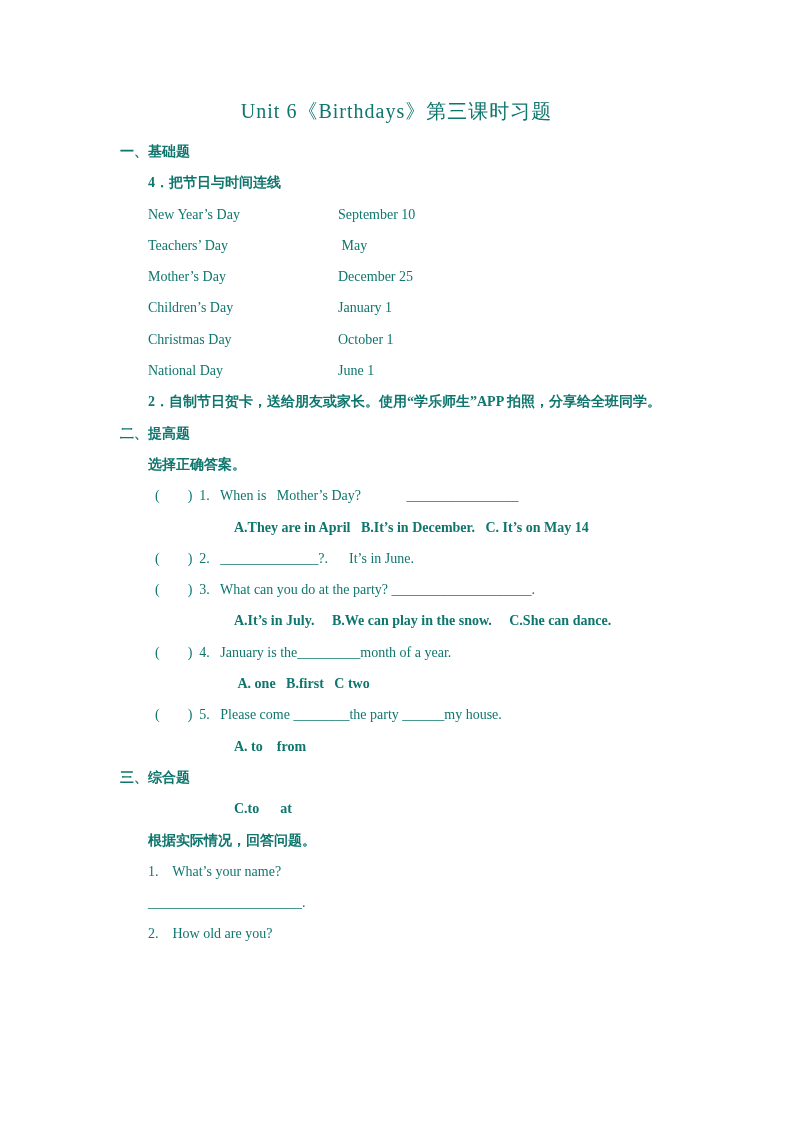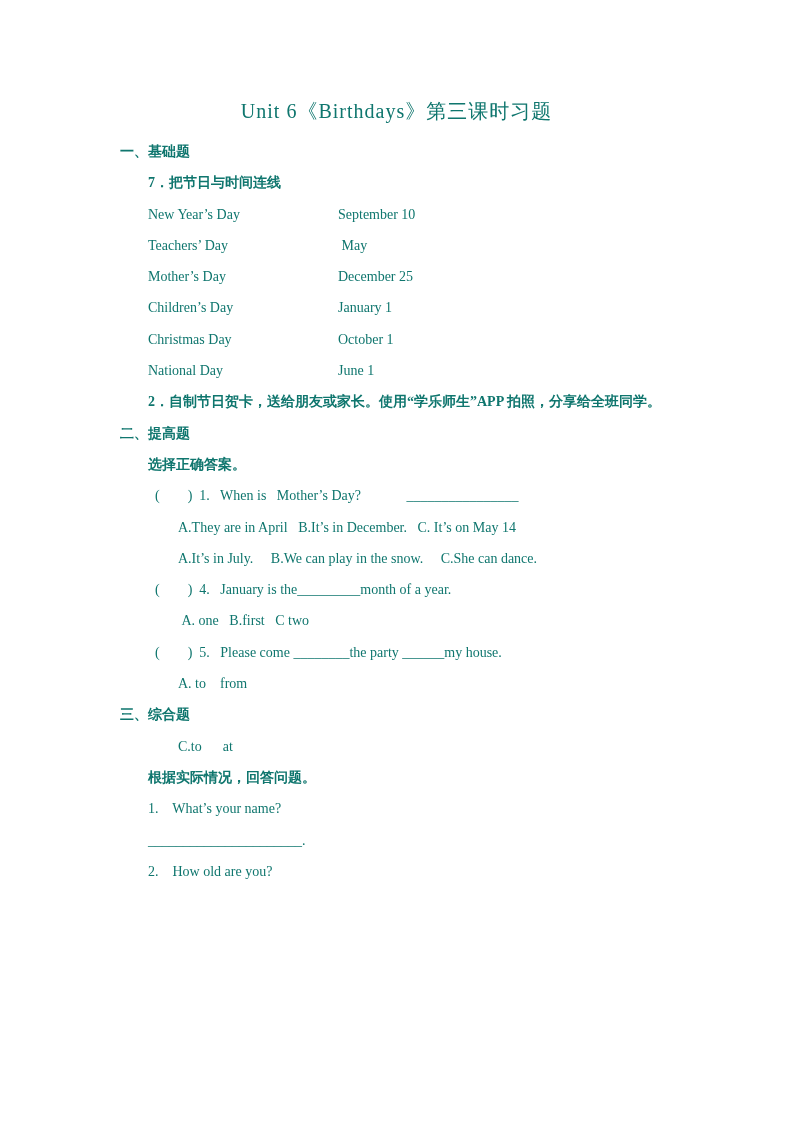--- a/index.html
+++ b/index.html
@@ -32,21 +32,21 @@
   }
   .line {
     line-height: 31.3px;
     white-space: pre-wrap;
   }
   .cn {
     font-weight: 700;
   }
   .indent1 { margin-left: 28px; }
   .q       { margin-left: 35px; }
-  .opts    { margin-left: 58px; }
+  .opts    { margin-left: 114px; font-weight: bold; }
   .match-row {
     display: flex;
     margin-left: 28px;
     line-height: 31.3px;
     white-space: pre-wrap;
     align-items: center;
   }
   .match-left {
     width: 190px;
     flex: 0 0 190px;
@@ -55,21 +55,21 @@
 </head>
 <body>
 
 <div class="page">
 
   <div class="title">Unit 6《Birthdays》第三课时习题</div>
 
   <div class="content">
 
     <div class="line cn">一、基础题</div>
-    <div class="line cn indent1">7．把节日与时间连线</div>
+    <div class="line cn indent1">4．把节日与时间连线</div>
 
     <div class="match-row">
       <span class="match-left">New Year’s Day</span>
       <span>September 10</span>
     </div>
     <div class="match-row">
       <span class="match-left">Teachers’ Day</span>
       <span> May</span>
     </div>
     <div class="match-row">
@@ -90,21 +90,23 @@
     </div>
 
     <div class="line cn indent1">2．自制节日贺卡，送给朋友或家长。使用“学乐师生”APP 拍照，分享给全班同学。</div>
 
     <div class="line cn">二、提高题</div>
     <div class="line cn indent1">选择正确答案。</div>
 
     <div class="line q">(        )  1.   When is   Mother’s Day?             ________________</div>
     <div class="line opts">A.They are in April   B.It’s in December.   C. It’s on May 14</div>
 
+    <div class="line q">(        )  2.   ______________?.      It’s in June.</div>
 
+    <div class="line q">(        )  3.   What can you do at the party? ____________________.</div>
     <div class="line opts">A.It’s in July.     B.We can play in the snow.     C.She can dance.</div>
 
     <div class="line q">(        )  4.   January is the_________month of a year.</div>
     <div class="line opts"> A. one   B.first   C two</div>
 
     <div class="line q">(        )  5.   Please come ________the party ______my house.</div>
     <div class="line opts">A. to    from</div>
     <div class="line cn">三、综合题</div>
 
     <div class="line opts">C.to      at</div>

